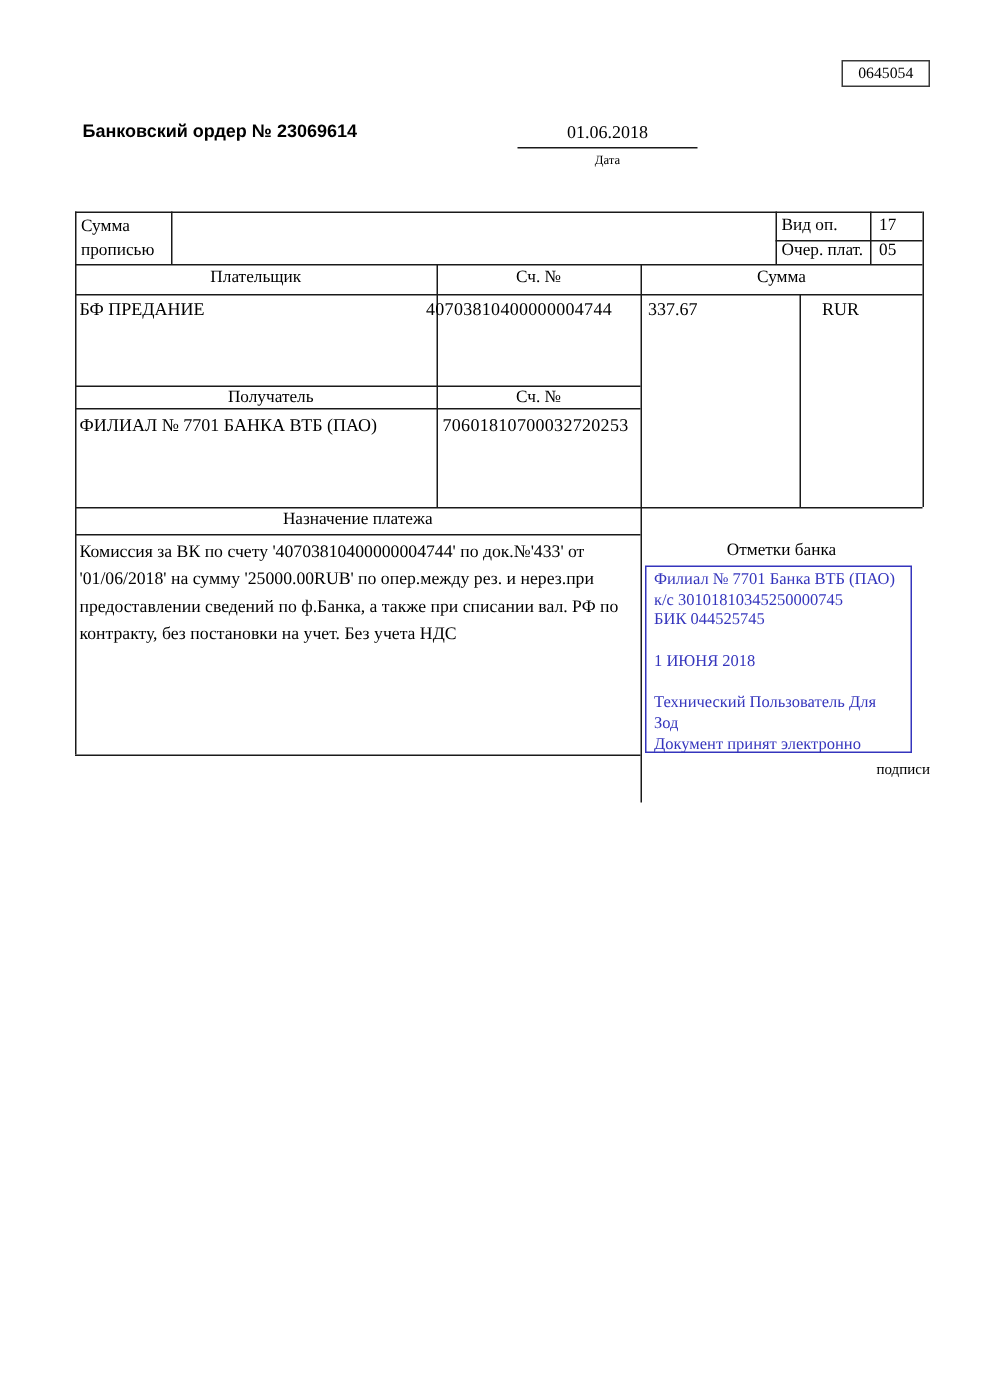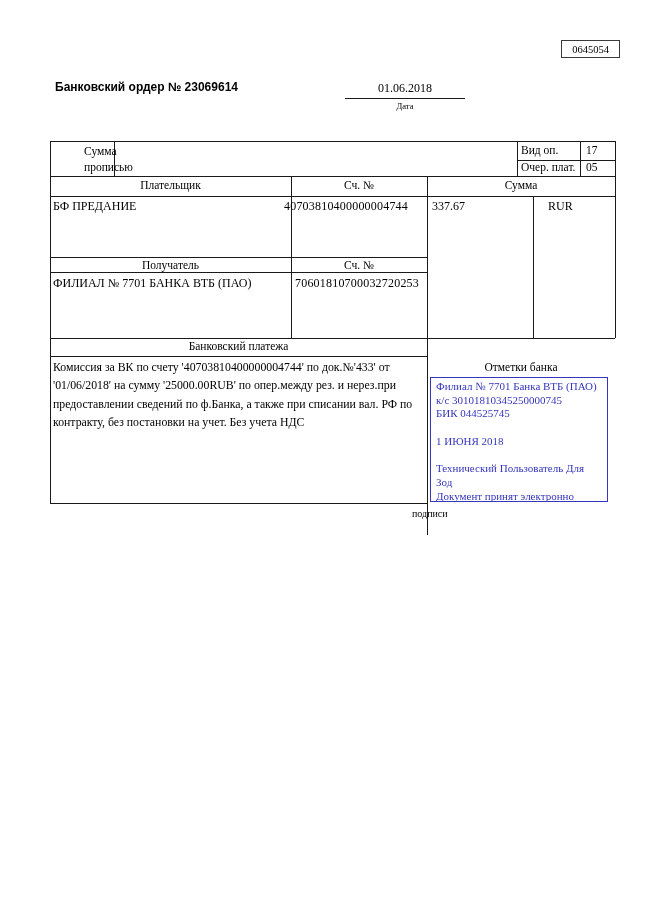--- a/index.html
+++ b/index.html
@@ -37,21 +37,21 @@
   }
   .stamp{
     position:absolute;left:430px;top:377px;width:178px;height:125px;
     border:1.5px solid var(--stamp-blue,#3535bd);
     color:var(--stamp-blue,#3535bd);
     box-sizing:border-box;
     padding:2px 4px 0 5px;
     font-size:11px;line-height:13.7px;
   }
   .stamp-blank{height:13.7px;}
-  .signatures{position:absolute;left:412px;top:508px;width:188px;text-align:left;font-size:10px;}
+  .signatures{position:absolute;left:432px;top:508px;width:188px;text-align:right;font-size:10px;}
 </style>
 </head>
 <body>
 
 <div class="page">
 
   <div class="code-box">
     <span>0645054</span>
   </div>
 
@@ -72,41 +72,41 @@
 
   <div class="vline" style="left:50px;top:141px;height:362px;"></div>
   <div class="vline" style="left:114px;top:141px;height:35px;"></div>
   <div class="vline" style="left:517px;top:141px;height:35px;"></div>
   <div class="vline" style="left:580px;top:141px;height:35px;"></div>
   <div class="vline" style="left:615px;top:141px;height:197px;"></div>
   <div class="vline" style="left:291px;top:176px;height:162px;"></div>
   <div class="vline" style="left:427px;top:176px;height:359px;"></div>
   <div class="vline" style="left:533px;top:196px;height:142px;"></div>
 
-  <div class="abs cell-label" style="left:54px;top:143px;width:56px;line-height:16px;margin-left:30px;">Сумма прописью</div>
+  <div class="abs cell-label" style="left:54px;top:143px;width:56px;line-height:16px;">Сумма прописью</div>
   <div class="abs cell-label" style="left:521px;top:144px;">Вид оп.</div>
   <div class="abs cell-label" style="left:586px;top:144px;">17</div>
   <div class="abs cell-label" style="left:521px;top:161px;">Очер. плат.</div>
   <div class="abs cell-label" style="left:586px;top:161px;">05</div>
 
   <div class="hdr" style="left:50px;top:179px;width:241px;">Плательщик</div>
   <div class="hdr" style="left:291px;top:179px;width:136px;">Сч. №</div>
   <div class="hdr" style="left:427px;top:179px;width:188px;">Сумма</div>
 
   <div class="val" style="left:53px;top:199px;">БФ ПРЕДАНИЕ</div>
   <div class="val" style="left:284px;top:199px;letter-spacing:0.2px;">40703810400000004744</div>
   <div class="val" style="left:432px;top:199px;">337.67</div>
   <div class="val" style="left:548px;top:199px;">RUR</div>
 
-  <div class="hdr" style="left:50px;top:259px;width:241px;">Получатель</div>
+  <div class="hdr" style="left:60px;top:259px;width:241px;">Получатель</div>
   <div class="hdr" style="left:291px;top:259px;width:136px;">Сч. №</div>
   <div class="val" style="left:53px;top:276px;">ФИЛИАЛ № 7701 БАНКА ВТБ (ПАО)</div>
   <div class="val" style="left:295px;top:276px;letter-spacing:0.2px;">70601810700032720253</div>
 
-  <div class="hdr" style="left:50px;top:340px;width:377px;">Банковский платежа</div>
+  <div class="hdr" style="left:50px;top:340px;width:377px;">Назначение платежа</div>
   <div class="purpose-text">Комиссия за ВК по счету '40703810400000004744' по док.№'433' от '01/06/2018' на сумму '25000.00RUB' по опер.между рез. и нерез.при предоставлении сведений по ф.Банка, а также при списании вал. РФ по контракту, без постановки на учет. Без учета НДС</div>
   <div class="hdr" style="left:427px;top:361px;width:188px;">Отметки банка</div>
 
   <div class="stamp">
     <div>Филиал № 7701 Банка ВТБ (ПАО)</div>
     <div>к/с 30101810345250000745</div>
     <div>БИК 044525745</div>
     <div class="stamp-blank"></div>
     <div>1 ИЮНЯ 2018</div>
     <div class="stamp-blank"></div>

